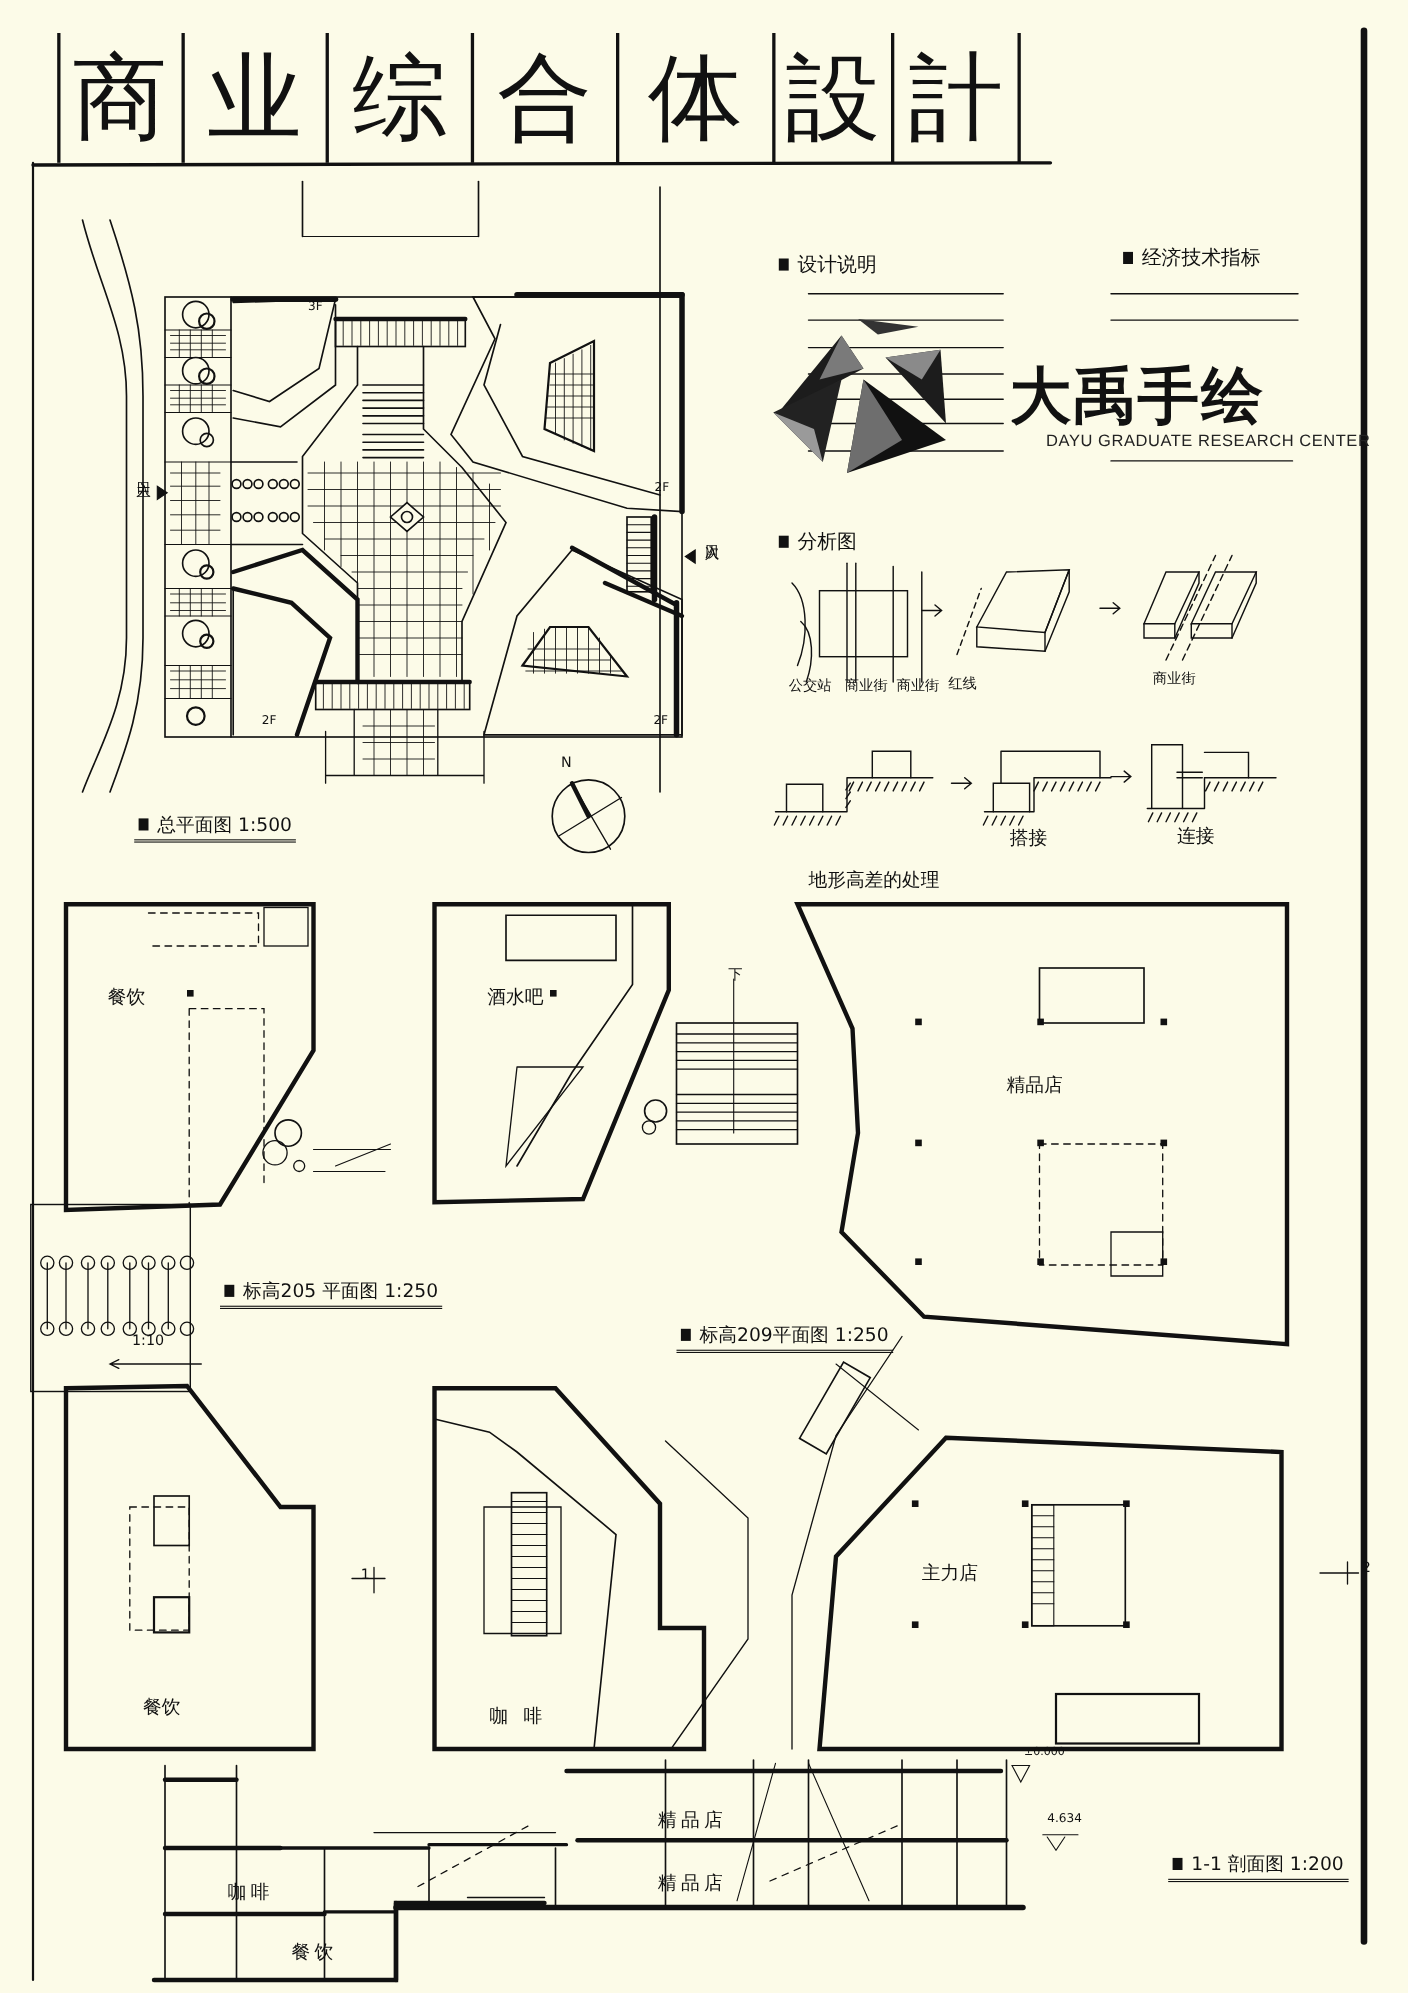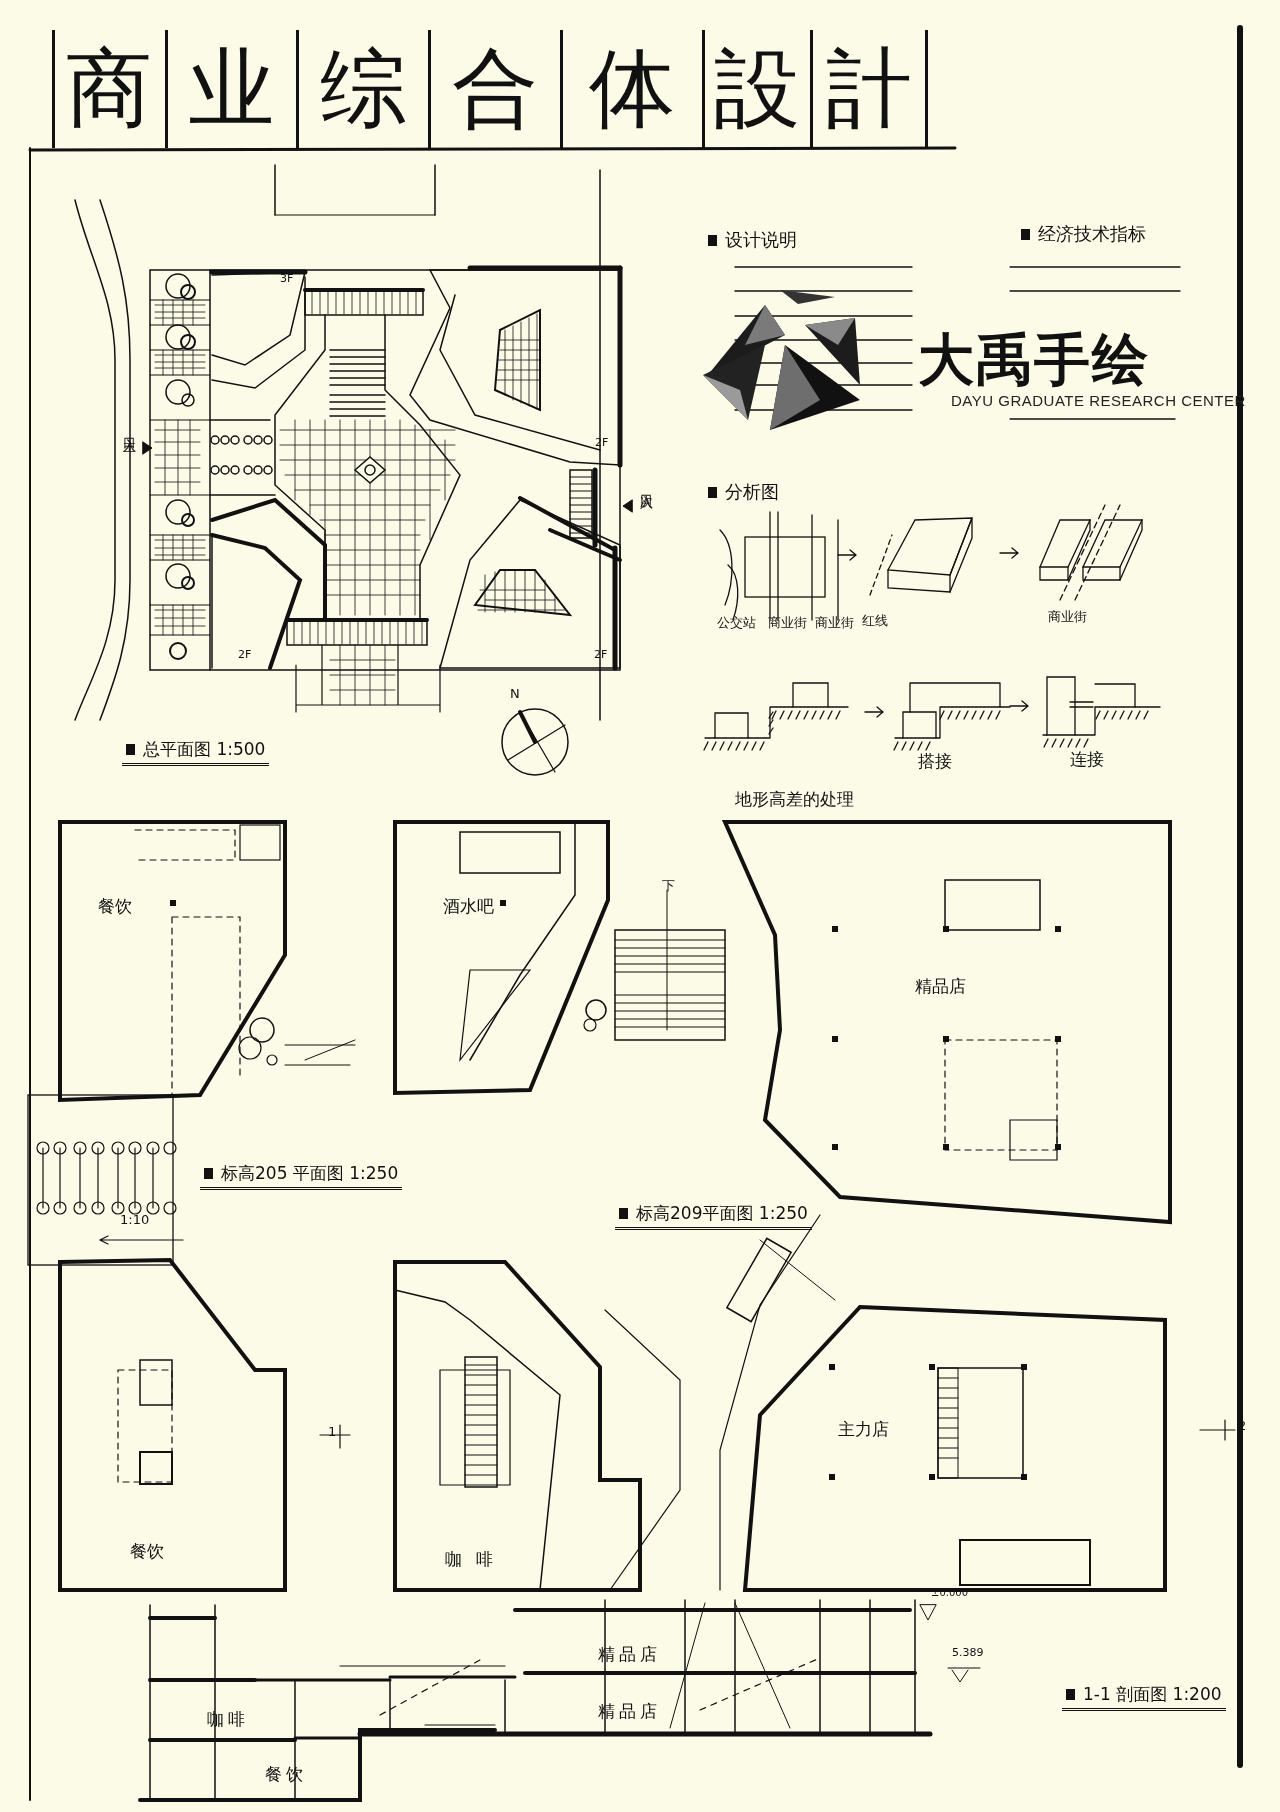--- a/index.html
+++ b/index.html
@@ -402,17 +402,17 @@
   <span>标高209平面图 1:250</span>
 </div>
 <div class="label small" style="left:328px;top:1424px;">1</div>
 <div class="label small" style="left:1238px;top:1418px;">2</div>
 <div class="label" style="left:915px;top:1587px;font-size:10px;margin-left:16px;">±0.000</div>
 
 <div class="room" style="left:598px;top:1643px;letter-spacing:4px;">精品店</div>
 <div class="room" style="left:598px;top:1700px;letter-spacing:4px;">精品店</div>
 <div class="room" style="left:207px;top:1708px;letter-spacing:4px;">咖啡</div>
 <div class="room" style="left:265px;top:1763px;letter-spacing:4px;">餐饮</div>
-<div class="label" style="left:952px;top:1646px;font-size:11px;">5.389</div>
+<div class="label" style="left:952px;top:1646px;font-size:11px;">4.634</div>
 <div class="caption" style="left:1062px;top:1683px;">
   <span class="bullet"></span>
   <span>1-1 剖面图 1:200</span>
 </div>
 
 </body></html>

